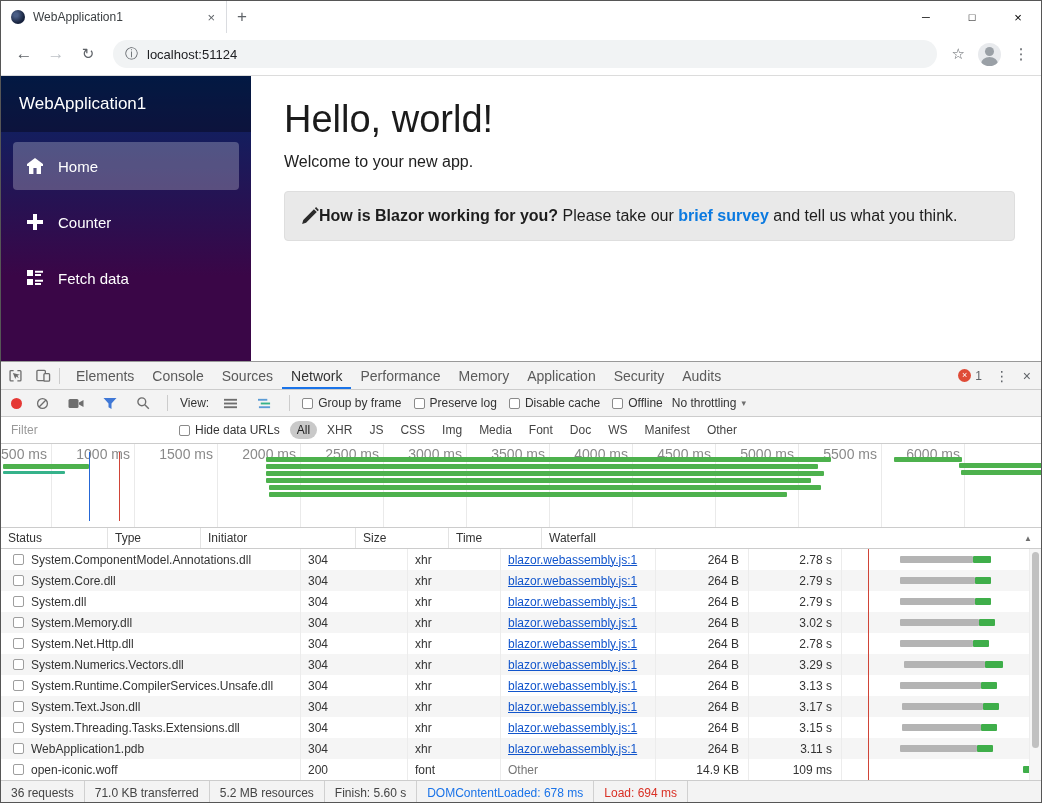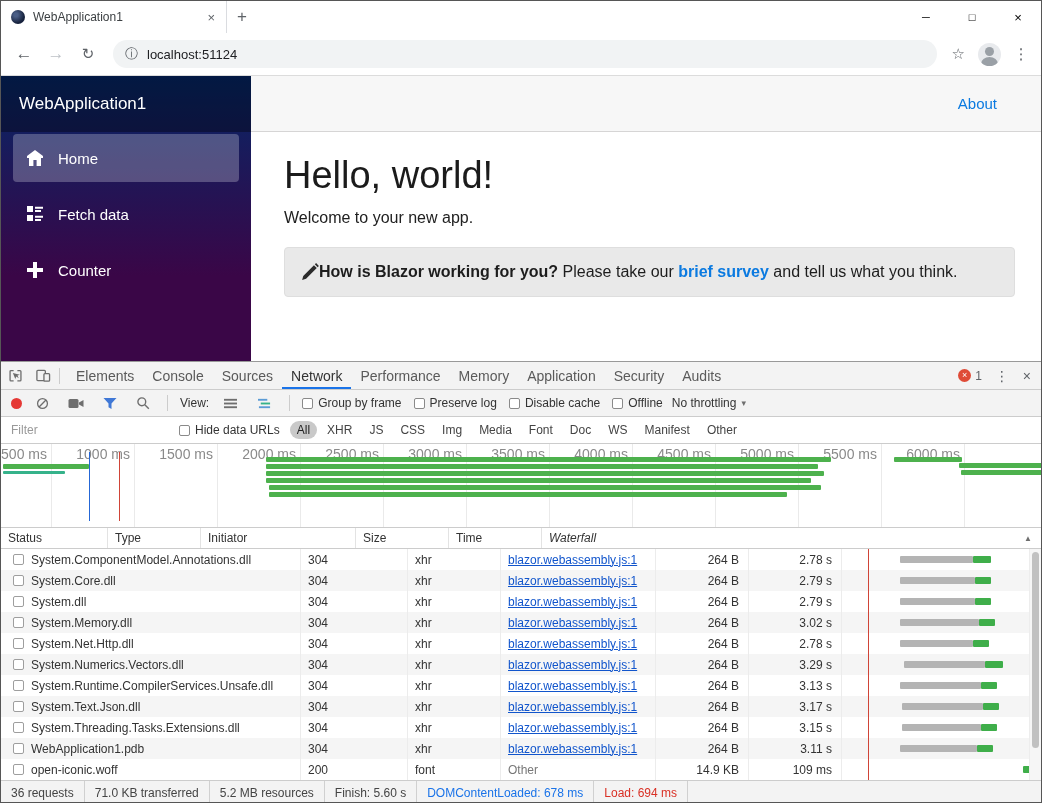--- a/index.html
+++ b/index.html
@@ -27,21 +27,21 @@
   .star { font-size: 15px; color: #5f6368; margin: 0 5px; }
   .avatar { width: 23px; height: 23px; border-radius: 50%; background: #e8eaed; position: relative; overflow: hidden; margin: 0 6px; flex: none; }
   .avatar::before { content: ""; position: absolute; left: 7px; top: 4px; width: 9px; height: 9px; border-radius: 50%; background: #9aa0a6; }
   .avatar::after { content: ""; position: absolute; left: 3px; top: 14px; width: 17px; height: 14px; border-radius: 50%; background: #9aa0a6; }
   .kebab { font-size: 15px; color: #5f6368; width: 24px; text-align: center; }
 
   
   .page { height: 285px; display: flex; background: #fff; overflow: hidden; }
   .sidebar { width: 250px; flex: none; background-image: linear-gradient(180deg, #052767 0%, #3a0647 70%); }
   .brand { height: 56px; display: flex; align-items: center; padding-left: 18px; font-size: 17px; color: #fff; background: rgba(0,0,0,0.35); }
-  .sidenav { padding-top: 2px; display: flex; flex-direction: column; gap: 8px; }
+  .sidenav { padding-top: 10px; display: flex; flex-direction: column; gap: 8px; }
   .nav-item { height: 48px; margin: 0 12px; display: flex; align-items: center; gap: 15px; padding-left: 14px; border-radius: 4px; color: #fff; font-size: 15px; cursor: default; }
   .nav-item.active { background: rgba(255,255,255,0.25); }
   .nav-icon { width: 16px; height: 16px; display: inline-flex; }
 
   .main { flex: 1; display: flex; flex-direction: column; background: #fff; min-width: 0; }
   .main-topbar { height: 56px; background: #f7f7f7; border-bottom: 1px solid #d6d5d5; display: flex; align-items: center; justify-content: flex-end; padding-right: 44px; flex: none; }
   .about { color: #0b7ae0; font-size: 15px; text-decoration: none; cursor: pointer; }
   .content { padding: 22px 26px 0 33px; }
   .content h1 { font-size: 38px; font-weight: 400; color: #1b1b1b; margin-bottom: 12px; }
   .subtitle { font-size: 16px; color: #212121; }
@@ -82,21 +82,21 @@
   .pill.active { background: #c9c9c9; color: #222; }
 
   .overview { height: 84px; flex: none; border-bottom: 1px solid #ccc; position: relative; background: #fff; overflow: hidden; }
   .ov-tick { position: absolute; top: 0; bottom: 0; width: 1px; background: #eaeaea; }
   .ov-label { position: absolute; top: 2px; font-size: 14px; color: #8a8a8a; transform: translateX(-100%); padding-right: 4px; white-space: nowrap; }
   .ov-bar { position: absolute; border-radius: 1px; }
   .ov-line { position: absolute; top: 8px; bottom: 6px; width: 1px; }
 
   .net-header { height: 21px; flex: none; display: flex; border-bottom: 1px solid #ccc; background: #fff; }
   .nh-cell { padding: 0 7px; display: flex; align-items: center; border-right: 1px solid #e3e3e3; color: #333; }
-  .nh-cell:last-child { border-right: none; font-style: italic; }
+  .nh-cell:last-child { border-right: none; }
   .sort-arrow { margin-left: auto; font-size: 8px; color: #6e6e6e; padding-right: 2px; }
   .c0 { width: 300px; } .c1 { width: 107px; } .c2 { width: 93px; } .c3 { width: 155px; } .c4 { width: 93px; } .c5 { width: 93px; } .c6 { flex: 1; min-width: 0; }
 
   .net-rows { height: 231px; flex: none; position: relative; overflow: hidden; }
   .net-row { height: 21px; display: flex; align-items: stretch; font-size: 12px; background: #fff; }
   .net-row:nth-child(even) { background: #f5f5f5; }
   .cell { padding: 0 7px; display: flex; align-items: center; border-right: 1px solid #ececec; overflow: hidden; white-space: nowrap; }
   .cell.num { justify-content: flex-end; padding-right: 9px; }
   .name-cell { gap: 7px; padding-left: 12px; }
   .file-icon { width: 11px; height: 11px; border: 1px solid #9e9e9e; border-radius: 2px; background: #fff; flex: none; }
@@ -153,39 +153,36 @@
             <span class="nav-icon">
               <svg width="16" height="16" viewBox="0 0 8 8" fill="#fff">
                 <path d="M4 0L0 3v1h1v4h2.2V5h1.6v3H7V4h1V3L4 0z"></path>
               </svg>
             </span>
             <span>Home</span>
           </div>
           <div class="nav-item">
             <span class="nav-icon">
               <svg width="16" height="16" viewBox="0 0 8 8" fill="#fff">
+                <path d="M3 0v3H0v2h3v3h2V5h3V3H5V0H3z"></path>
+              </svg>
+            </span>
+            <span>Counter</span>
+          </div>
+          <div class="nav-item">
+            <span class="nav-icon">
+              <svg width="16" height="16" viewBox="0 0 8 8" fill="#fff">
                 <path d="M0 0h3v3H0zM4 .4h4v1H4zM4 2h3v1H4zM0 4.5h3v3H0zM4 4.9h4v1H4zM4 6.5h3v1H4z"></path>
               </svg>
             </span>
             <span>Fetch data</span>
           </div>
-          <div class="nav-item">
-            <span class="nav-icon">
-              <svg width="16" height="16" viewBox="0 0 8 8" fill="#fff">
-                <path d="M3 0v3H0v2h3v3h2V5h3V3H5V0H3z"></path>
-              </svg>
-            </span>
-            <span>Counter</span>
-          </div>
         </nav>
     </aside>
     <div class="main">
-      <div class="main-topbar">
-        <a class="about">About</a>
-      </div>
       <div class="content">
         <h1>Hello, world!</h1>
         <p class="subtitle">Welcome to your new app.</p>
         <div class="survey">
           <span class="pencil">
             <svg width="18" height="18" viewBox="0 0 16 16" fill="#2b2b2b">
                 <path d="M2 11.5L1 15l3.5-1L14 4.5 11.5 2 2 11.5zM12.3 1.2l2.5 2.5 1.1-1.1L13.4.1l-1.1 1.1z"></path>
               </svg>
           </span>
           <span class="survey-text"><b>How is Blazor working for you?</b><span> Please take our </span><a class="survey-link">brief survey</a><span> and tell us what you think.</span></span>

